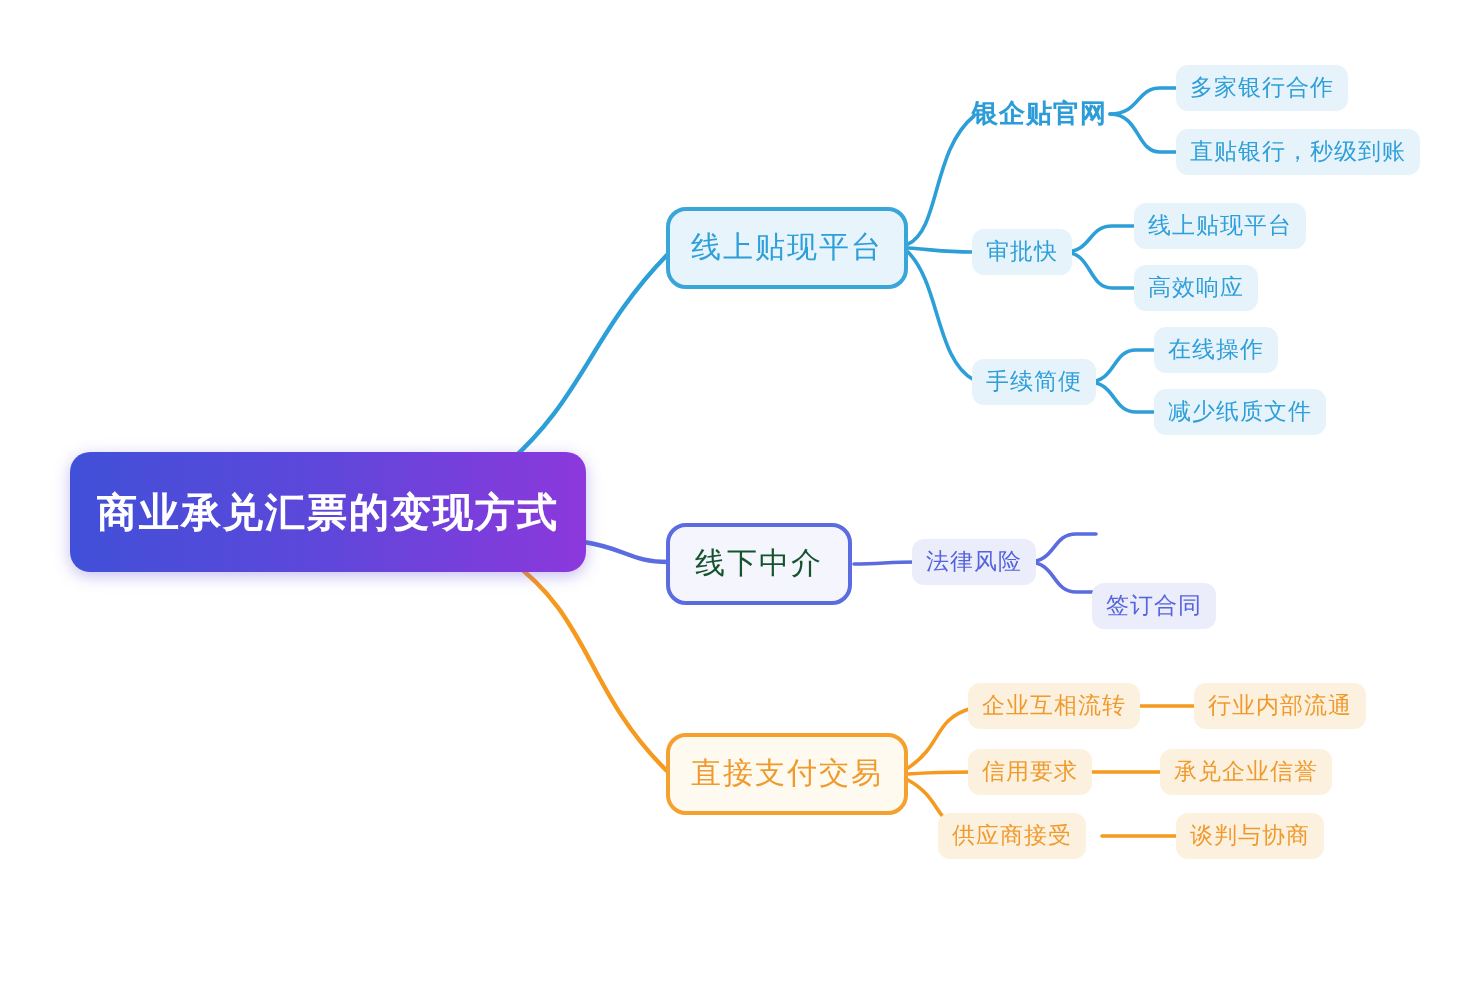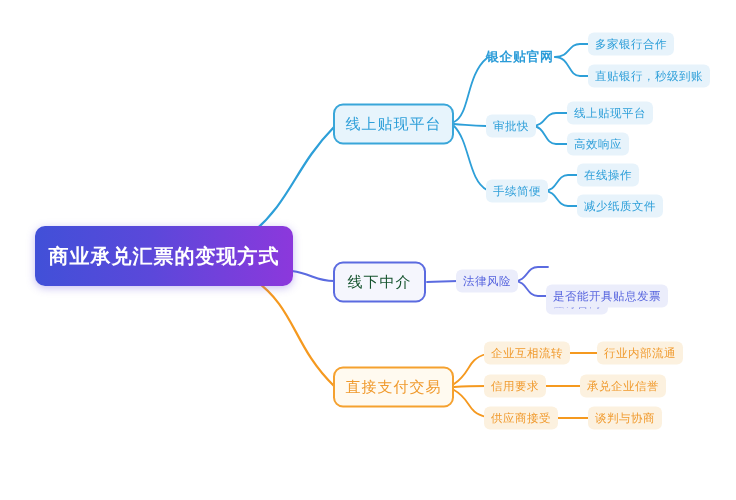--- a/index.html
+++ b/index.html
@@ -35,21 +35,21 @@
   .orange{color:#f09a2d;background:#fcf1df;}
   .plain-bold{font-size:13px;font-weight:bold;color:#2b9cd8;background:transparent;letter-spacing:.5px;padding:3px 0;}
 
   
   .n-yinqitie {left:486px;top:57px;font-family:Liberation Serif, serif;}
   .n-shenpi   {left:486px;top:126px;}
   .n-shouxu   {left:486px;top:191px;}
   .n-falv     {left:456px;top:281px;}
   .n-qiye     {left:484px;top:353px;}
   .n-xinyong  {left:484px;top:386px;}
-  .n-gongying {left:484px;top:418px;}
+  .n-gongying {left:469px;top:418px;}
 
   
   .n-duojia   {left:588px;top:44px;}
   .n-zhitie   {left:588px;top:76px;}
   .n-zidong   {left:567px;top:113px;}
   .n-gaoxiao  {left:567px;top:144px;}
   .n-zaixian  {left:577px;top:175px;}
   .n-jianshao {left:577px;top:206px;}
   .n-qianding {left:546px;top:267px;margin-top:36px;}
   .n-shifou   {left:546px;top:296px;}
@@ -107,21 +107,20 @@
 
   <div class="node pill cyan n-duojia">多家银行合作</div>
   <div class="node pill cyan n-zhitie">直贴银行，秒级到账</div>
   <div class="node pill cyan n-zidong">线上贴现平台</div>
   <div class="node pill cyan n-gaoxiao">高效响应</div>
   <div class="node pill cyan n-zaixian">在线操作</div>
   <div class="node pill cyan n-jianshao">减少纸质文件</div>
 
   <div class="node pill indigo n-falv">法律风险</div>
   <div class="node pill indigo n-qianding">签订合同</div>
-  <div class="node pill indigo n-shifou">是否能开具贴息发票</div>
 
   <div class="node pill orange n-qiye">企业互相流转</div>
   <div class="node pill orange n-xinyong">信用要求</div>
   <div class="node pill orange n-gongying">供应商接受</div>
 
   <div class="node pill orange n-hangye">行业内部流通</div>
   <div class="node pill orange n-chengdui">承兑企业信誉</div>
   <div class="node pill orange n-tanpan">谈判与协商</div>
 
 </div>

